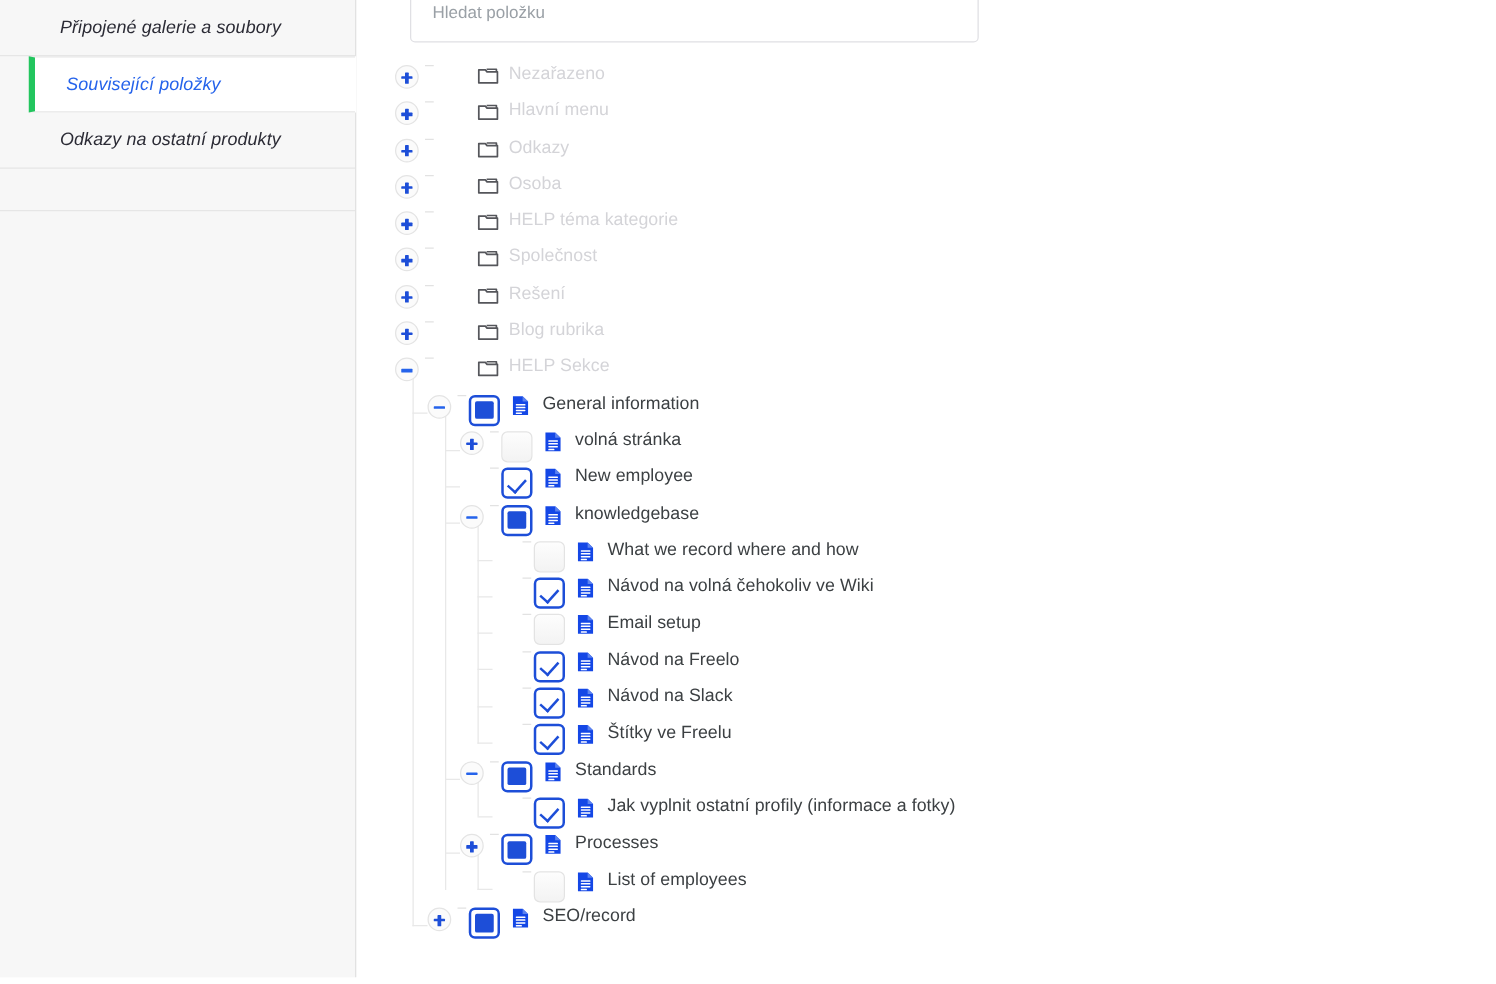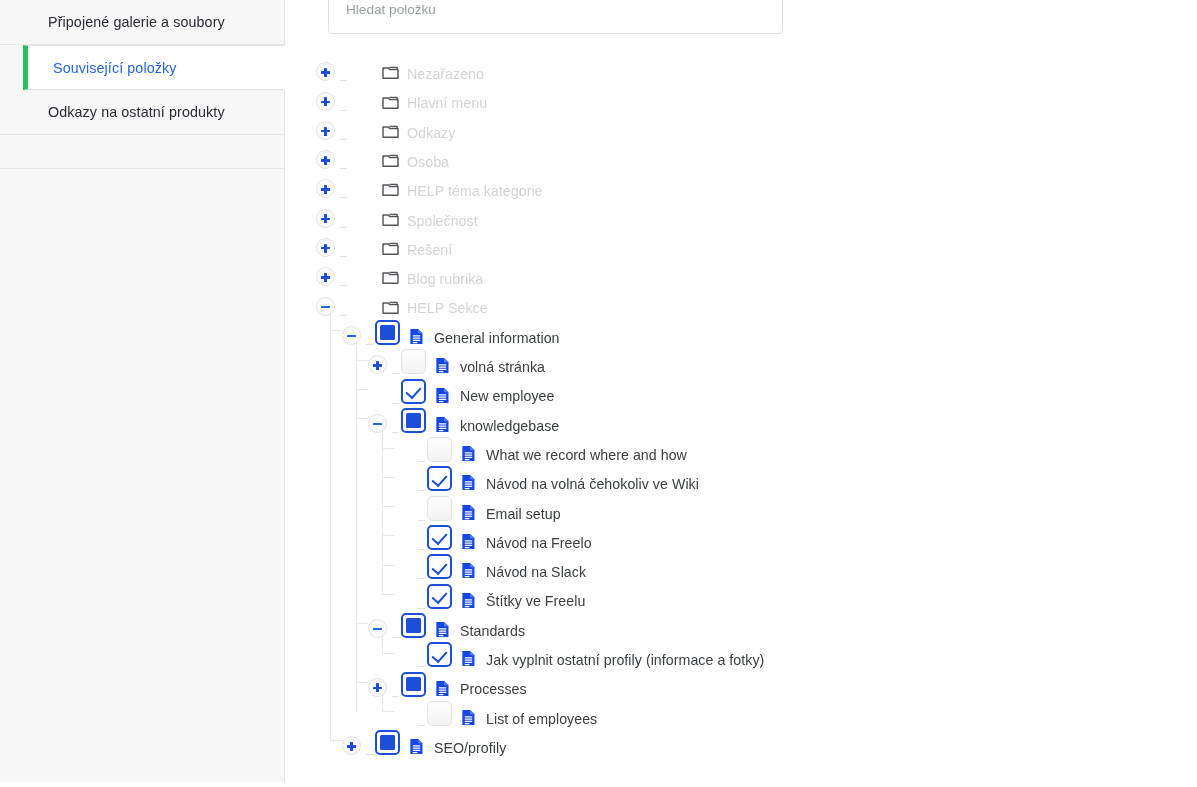--- a/index.html
+++ b/index.html
@@ -21,20 +21,21 @@
   }
 
   
   .sidebar {
     position: absolute;
     left: 0; top: 0;
     width: 285px;
     height: 782px;
     background: #f7f7f7;
     border-right: 1px solid #e2e2e2;
+    font-style: italic;
   }
   .side-item {
     position: relative;
     height: 45px;
     display: flex;
     align-items: center;
     padding-left: 48px;
     font-size: 14.3px;
     color: #2b2b35;
     letter-spacing: .1px;
@@ -96,21 +97,21 @@
     position: absolute;
     left: 30px;
     top: 52px;
     right: 0;
     bottom: 0;
   }
   .node { position: relative; }
   .row {
     position: relative;
     display: flex;
-    align-items: flex-end;
+    align-items: flex-start;
     height: 29.3px;
     white-space: nowrap;
   }
 
   
   .children {
     position: relative;
     margin-left: 26px;
   }
   .children::before {
@@ -698,21 +699,21 @@
                 <svg class="ic doc" viewBox="0 0 17 18">
                   <path d="M2 1h8.2l4.6 4.4V17H2z" fill="#1447e6"></path>
                   <path d="M10.2 1v4.5h4.6" fill="#5b82ef"></path>
                   <g fill="#ffffff">
                     <rect x="4.4" y="7.6" width="8.2" height="1.3" rx=".5"></rect>
                     <rect x="4.4" y="10.0" width="8.2" height="1.3" rx=".5"></rect>
                     <rect x="4.4" y="12.4" width="8.2" height="1.3" rx=".5"></rect>
                     <rect x="4.4" y="14.8" width="5.2" height="1.3" rx=".5"></rect>
                   </g>
                 </svg>
-                <span class="label page">SEO/profily</span>
+                <span class="label page">SEO/record</span>
               </div>
             </div>
           </div>
         </div>
       </div>
 
   </main>
 
   <div class="bottom-strip"></div>
 </div>

